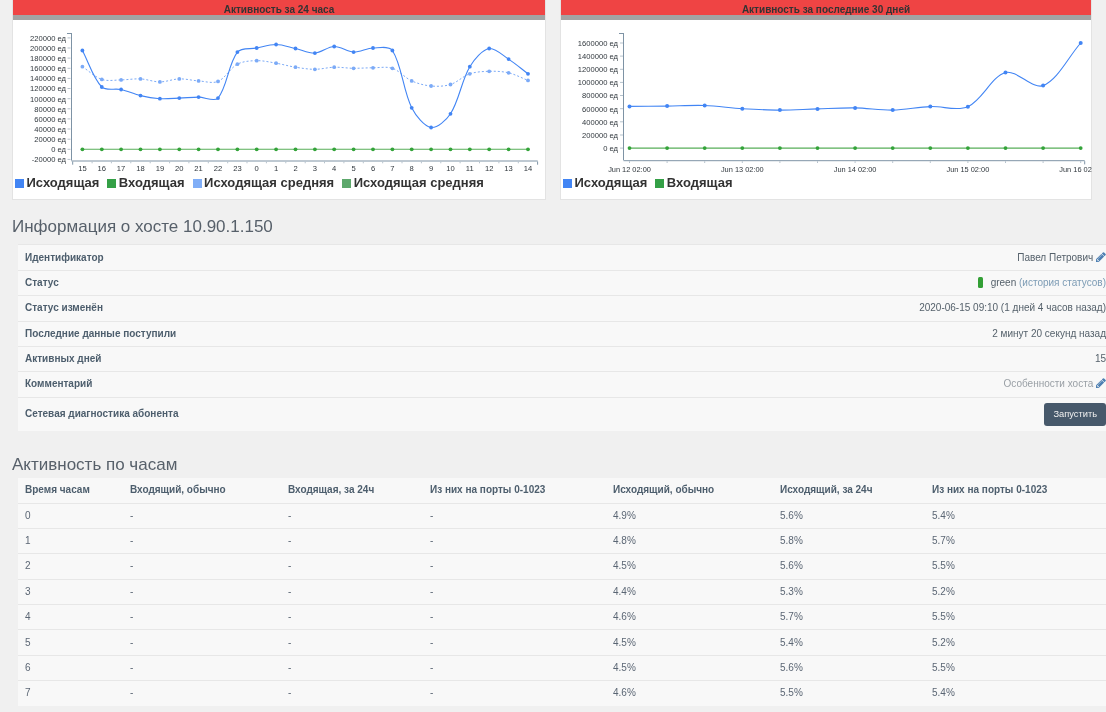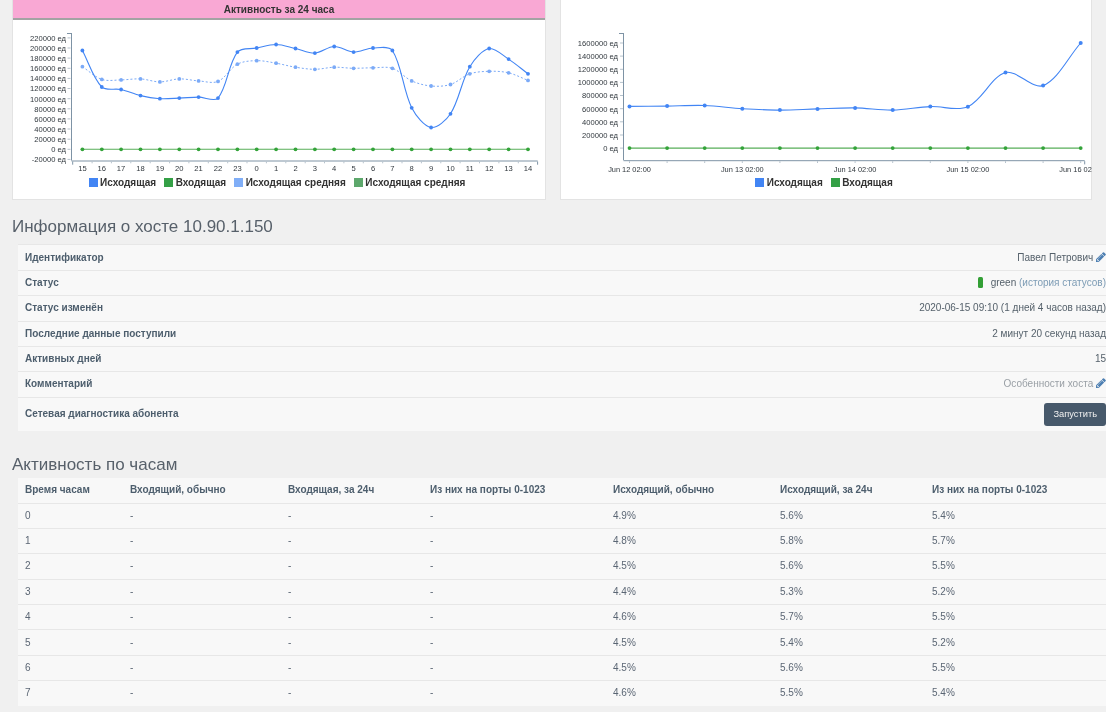--- a/index.html
+++ b/index.html
@@ -1,22 +1,22 @@
 <!DOCTYPE html>
 <html><head><meta charset="utf-8">
 <style>
 * { margin:0; padding:0; box-sizing:border-box; }
 html,body { width:1106px; height:712px; overflow:hidden; }
 body { background:#f0f0f0; font-family:"Liberation Sans", sans-serif; position:relative; }
 .panel { position:absolute; top:0; background:#fff; border:1px solid #e3e3e3; border-top:none; }
-.panel .hd { height:20px; background:#f9a8d4; border-bottom:2px solid #a3a3a3;
+.panel .hd { height:20px; background:#ef4444; border-bottom:5px solid #a3a3a3;
   text-align:center; font-size:10px; font-weight:bold; color:#333; line-height:20px; }
 .p1 { left:12px; width:534px; height:200px; }
 .p2 { left:560px; width:532px; height:200px; }
-.legend { position:absolute; left:-6px; right:6px; top:176.5px; text-align:center; font-size:10px; color:#333; font-weight:bold; line-height:12px; }
+.legend { position:absolute; left:-6px; right:6px; top:176.5px; font-size:13px; color:#333; font-weight:bold; line-height:12px; }
 .legend span.s { display:inline-block; width:9px; height:9px; margin:0 2.5px 0 8px; vertical-align:-1px; }
 h2 { position:absolute; left:12px; font-size:17px; font-weight:normal; color:#57606a; line-height:18px; }
 .tbl { position:absolute; left:5px; width:1095px; border-collapse:collapse; font-size:10px;margin-left:13px; }
 .tbl th, .tbl td { text-align:left; font-weight:normal; padding:6.2px 7px; border-top:1px solid #e7e7e7; background:#f8f8f8; line-height:12px; }
 .info { top:244.4px; }
 .info th { width:496px; font-weight:bold; color:#4d5e6d; }
 .info td { color:#55616b;text-align:right; }
 .info tr:last-child th, .info tr:last-child td { padding-top:5px; padding-bottom:5px; }
 .sq { display:inline-block; width:5px; height:11px; background:#339f35; border-radius:1.5px; margin:0 8px 0 -1px; vertical-align:-2px; }
 .lnk { color:#7d9cb5; }
@@ -182,20 +182,21 @@
 <circle cx="419.1" cy="107.5" r="1.9" fill="#4285f4"></circle>
 <circle cx="438.5" cy="93.8" r="1.9" fill="#4285f4"></circle>
 <circle cx="457.8" cy="46.7" r="1.9" fill="#4285f4"></circle>
 <circle cx="477.2" cy="28.5" r="1.9" fill="#4285f4"></circle>
 <circle cx="496.6" cy="39.1" r="1.9" fill="#4285f4"></circle>
 <circle cx="516.0" cy="53.8" r="1.9" fill="#4285f4"></circle>
 </svg>
   <div class="legend"><span class="s" style="background:#4285f4"></span>Исходящая<span class="s" style="background:#34a046"></span>Входящая<span class="s" style="background:#80aef7"></span>Исходящая средняя<span class="s" style="background:#5da86c"></span>Исходящая средняя</div>
 </div>
 <div class="panel p2">
+  <div class="hd">Активность за последние 30 дней</div>
   <svg width="532" height="180" style="position:absolute;left:-1px;top:20px">
 <text x="58" y="130.9" text-anchor="end" font-size="7.6" fill="#30373d">0 ед</text>
 <line x1="60" y1="128.1" x2="63" y2="128.1" stroke="#b7c3cd" stroke-width="1"></line>
 <text x="58" y="117.8" text-anchor="end" font-size="7.6" fill="#30373d">200000 ед</text>
 <line x1="60" y1="115.0" x2="63" y2="115.0" stroke="#b7c3cd" stroke-width="1"></line>
 <text x="58" y="104.6" text-anchor="end" font-size="7.6" fill="#30373d">400000 ед</text>
 <line x1="60" y1="101.8" x2="63" y2="101.8" stroke="#b7c3cd" stroke-width="1"></line>
 <text x="58" y="91.5" text-anchor="end" font-size="7.6" fill="#30373d">600000 ед</text>
 <line x1="60" y1="88.7" x2="63" y2="88.7" stroke="#b7c3cd" stroke-width="1"></line>
 <text x="58" y="78.3" text-anchor="end" font-size="7.6" fill="#30373d">800000 ед</text>

